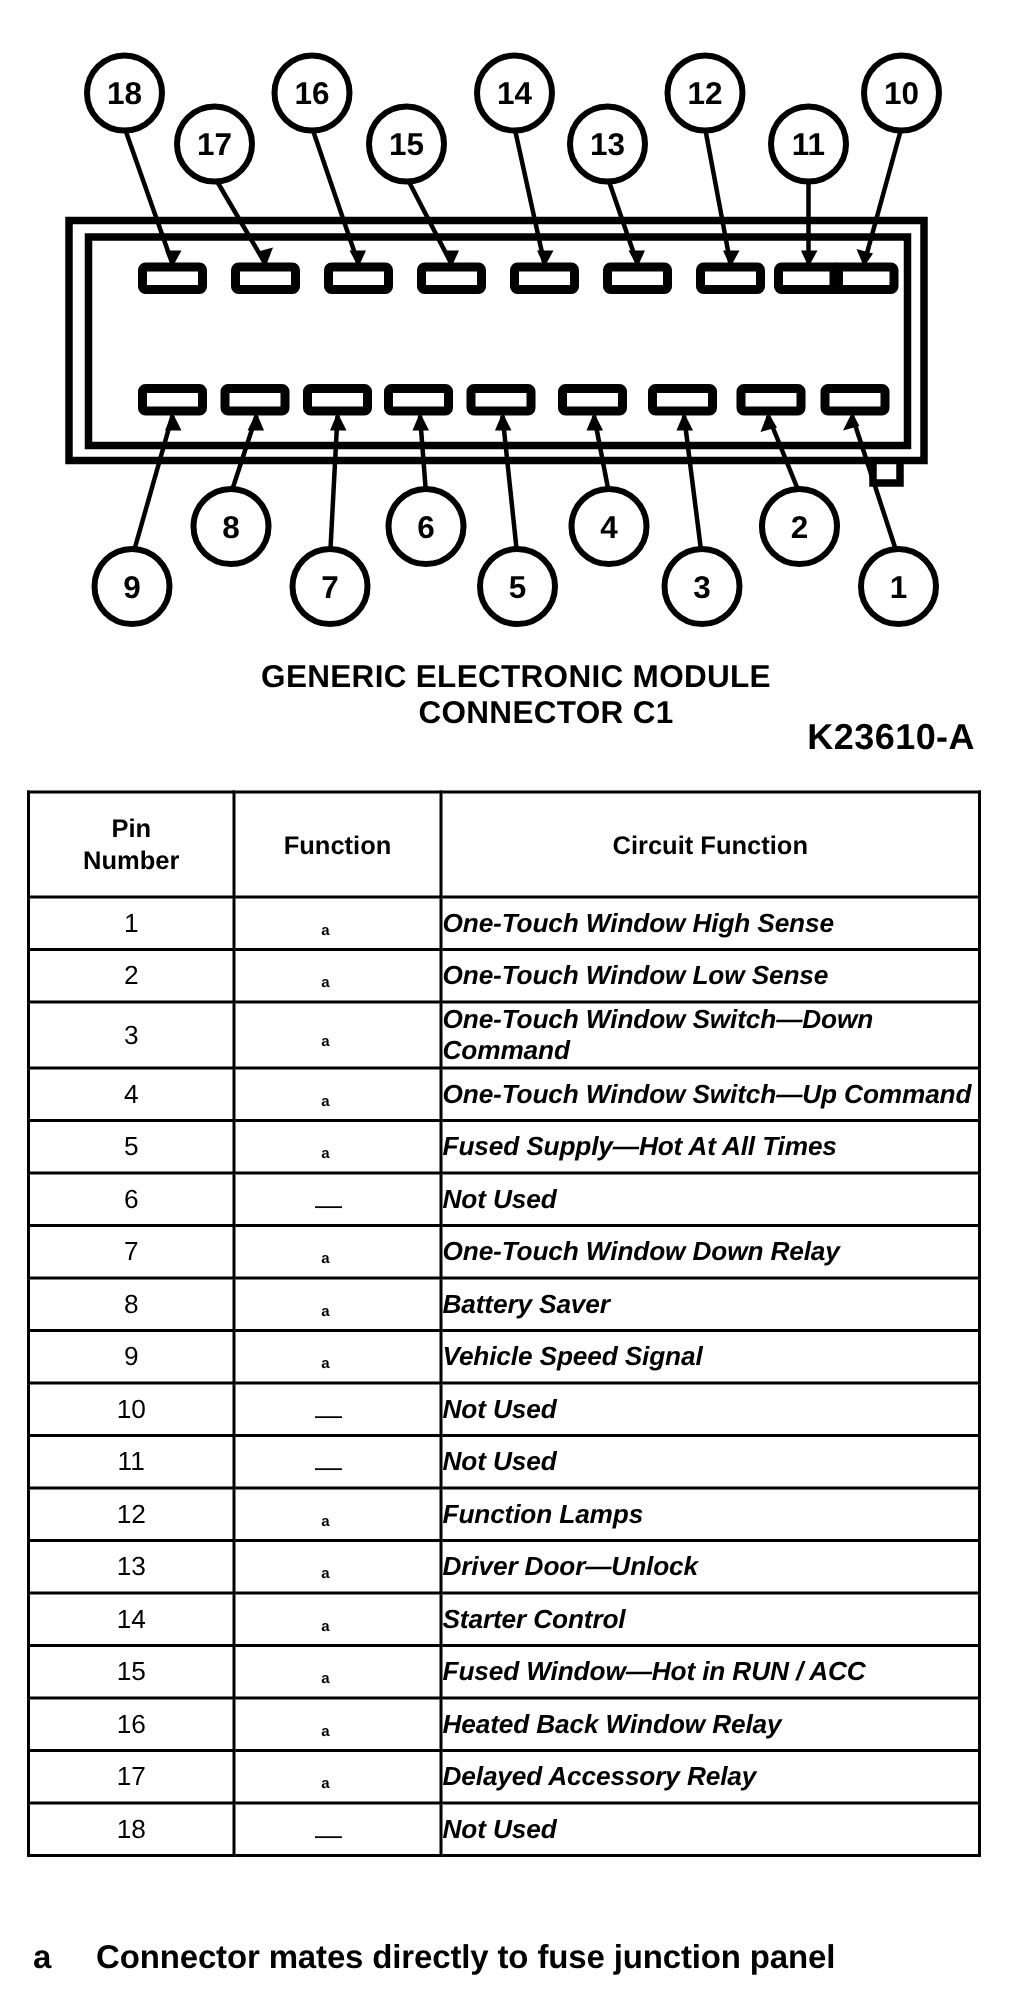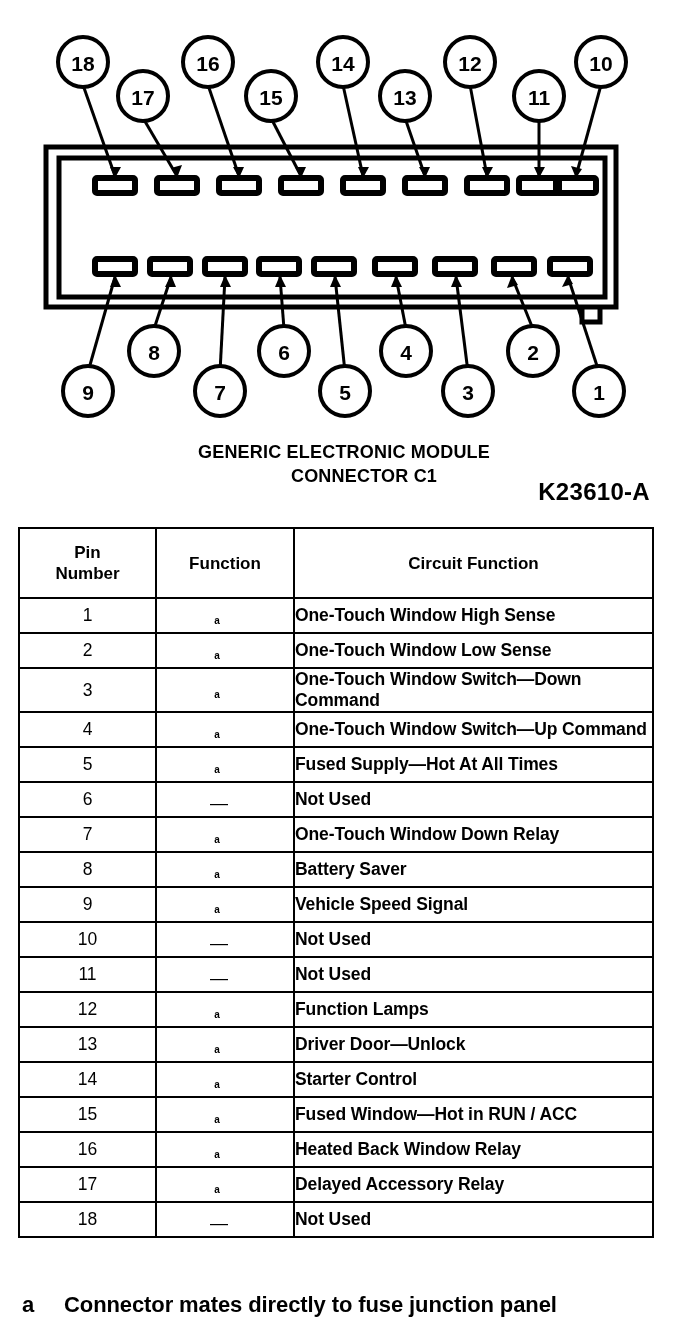--- a/index.html
+++ b/index.html
@@ -39,21 +39,21 @@
     fill: #000;
   }
 
   
   #diagram-title {
     position: absolute;
     left: 0;
     top: 440px;
     width: 688px;
     text-align: center;
-    font-size: 18px;
+    font-size: 21px;
     font-weight: bold;
     letter-spacing: 0.2px;
     line-height: 24px;
   }
   #diagram-title .t-line2 {
     display: block;
     padding-left: 10px;
     margin-left: 30px;
   }
   #ref-code {
@@ -117,20 +117,21 @@
     position: relative;
     top: 4px;
     left: -6px;
   }
   td.td-func {
     font-size: 17.5px;
     font-weight: bold;
     padding: 4px 0 4px 11px;
     line-height: 21px;
     letter-spacing: -0.1px;
+    font-style: italic;
   }
 
   
   #footnote {
     position: absolute;
     left: 22px;
     top: 1292px;
     font-size: 22px;
     font-weight: bold;
     letter-spacing: -0.1px;

